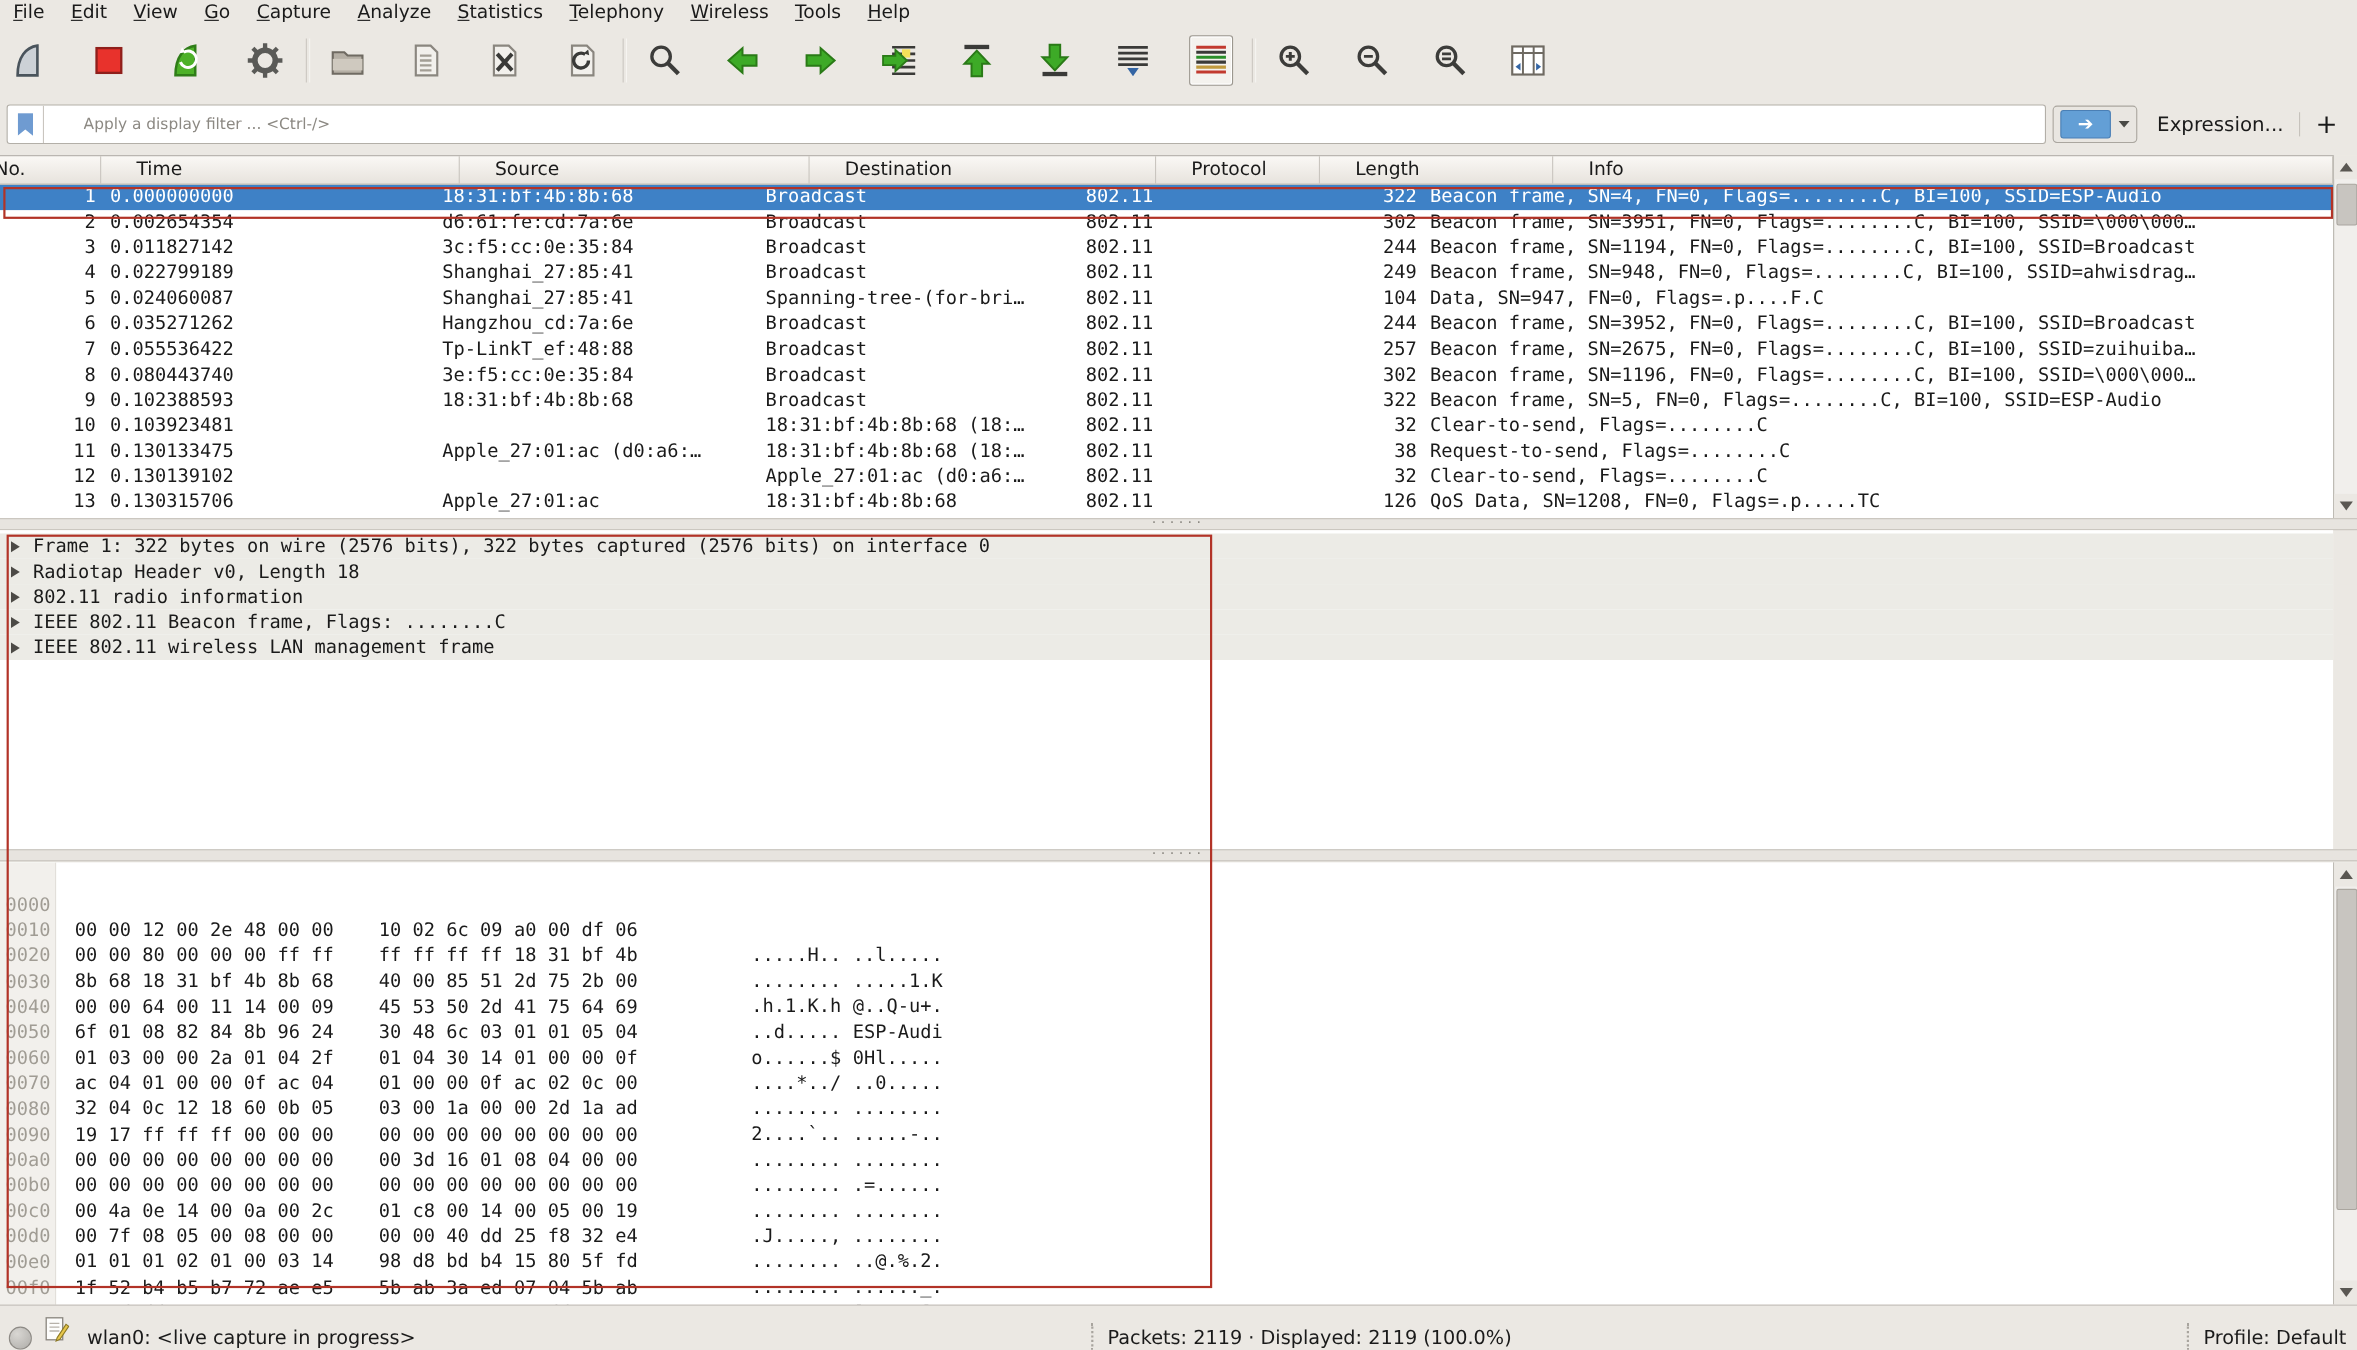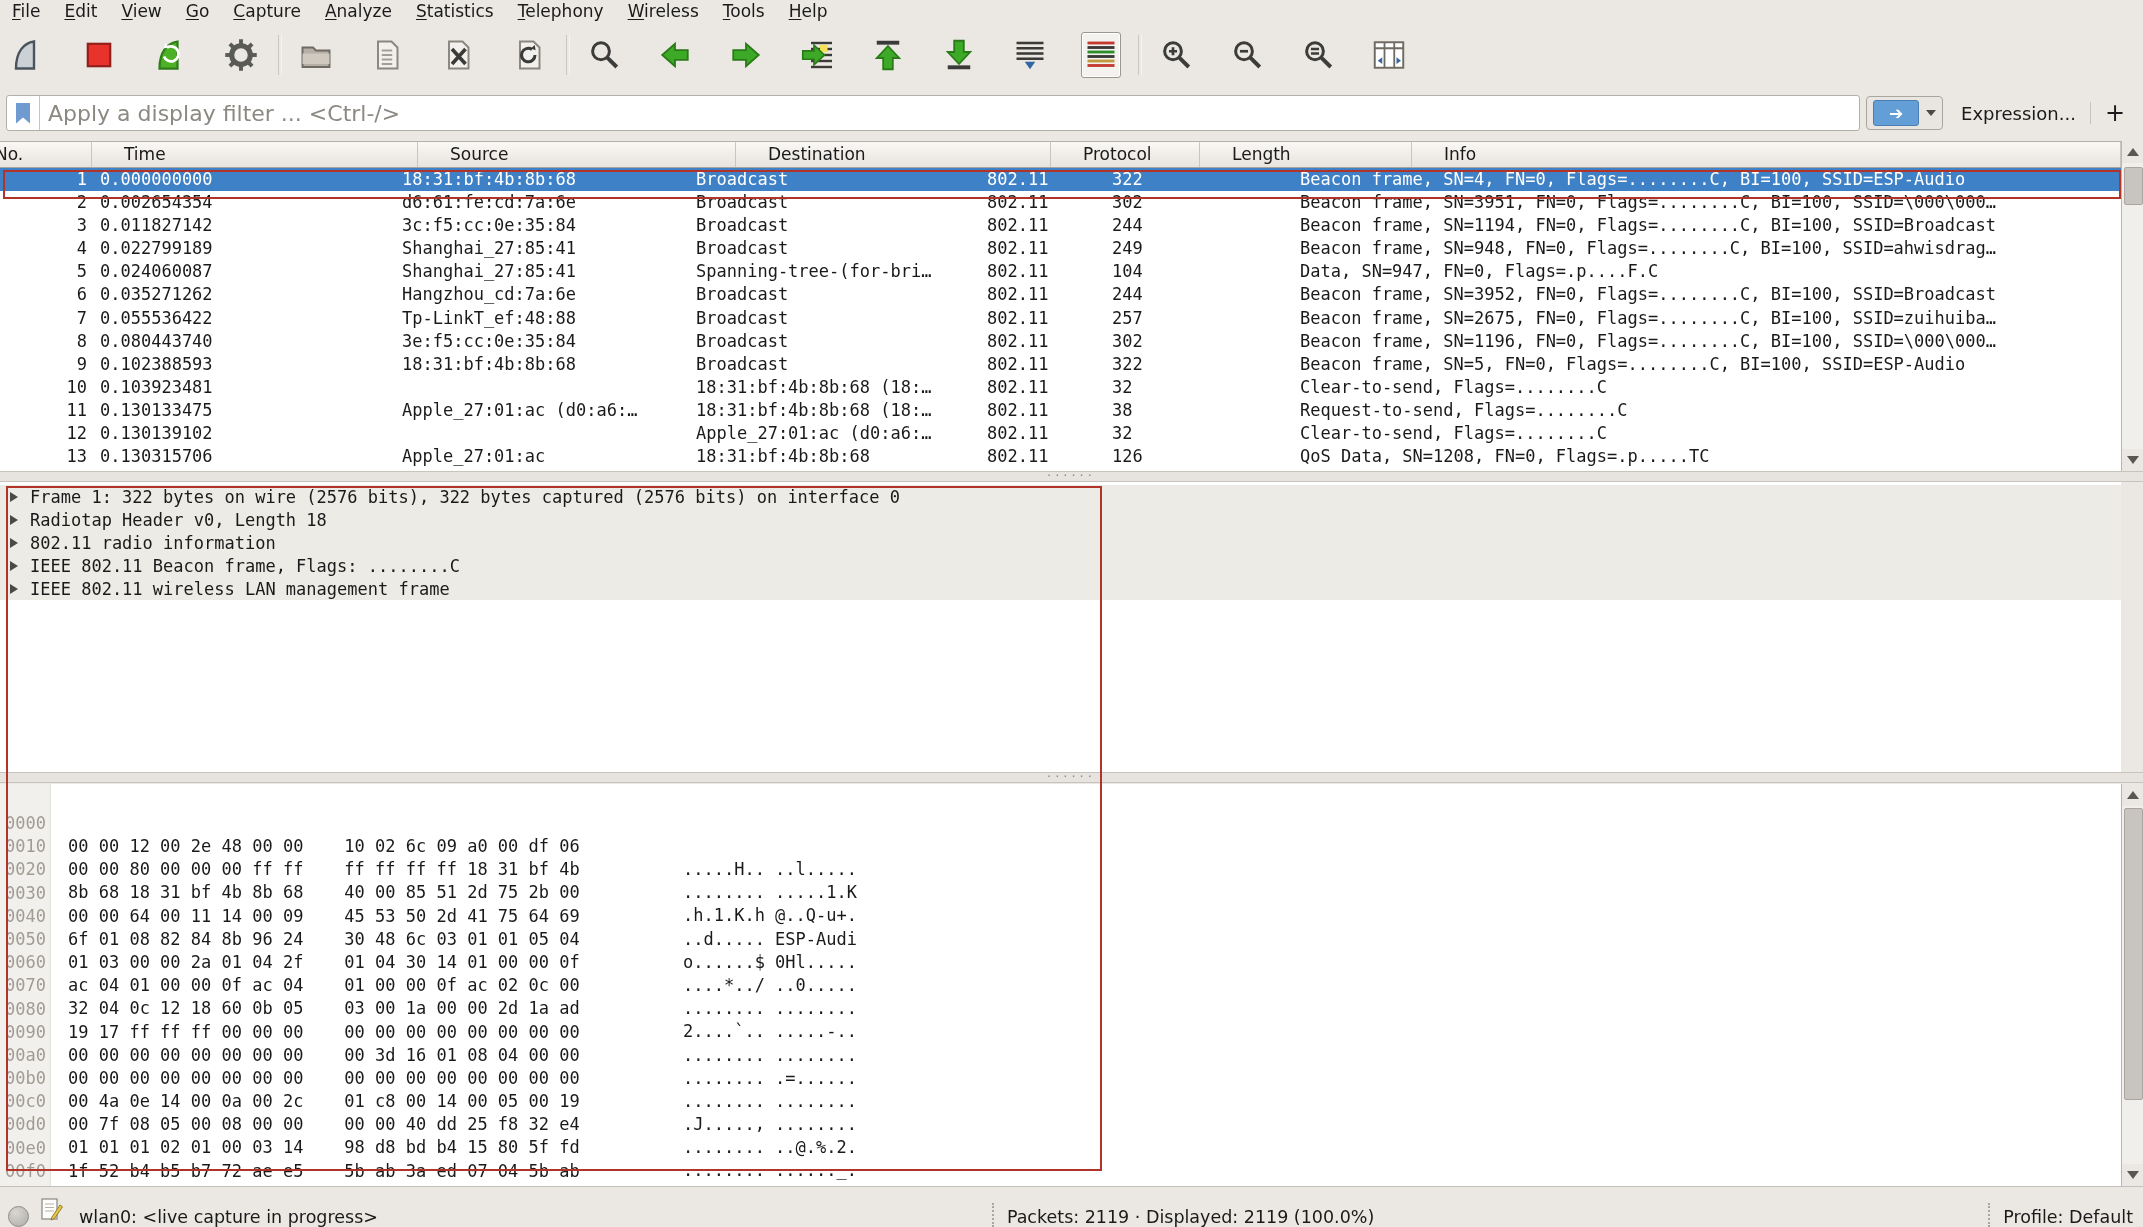--- a/index.html
+++ b/index.html
@@ -20,39 +20,39 @@
   .tbtn{width:38px;height:44px;margin-right:31px;display:flex;align-items:center;justify-content:center;flex:0 0 auto;border:1px solid transparent;border-radius:3px;}
   .tbtn svg{width:36px;height:36px;}
   .tsep{width:2px;height:40px;margin:0 14px 0 -14px;border-left:1px solid #cbc7c0;border-right:1px solid #f6f4f1;flex:0 0 auto;}
   .tbtn.pressed{border:1px solid #9b978f;background:#f4f2ee;box-shadow:inset 0 0 0 1px #fff;}
 
   
   .filterbar{position:absolute;left:0;top:88px;width:100%;height:50px;display:flex;align-items:center;padding:0 14px 0 6px;box-sizing:border-box;}
   .filter-input{flex:1 1 auto;height:34px;background:#fff;border:1px solid #b3afa8;border-radius:3px;display:flex;align-items:center;overflow:hidden;}
   .bookmark-seg{width:32px;height:100%;display:flex;align-items:center;justify-content:center;border-right:1px solid #c9c5bf;flex:0 0 auto;}
   .bookmark{width:14px;height:21px;background:#6f9bd1;clip-path:polygon(0 0,100% 0,100% 100%,50% 72%,0 100%);}
-  .filter-text{border:0;outline:none;flex:1;font-size:22px;color:#1a1a1a;padding:0 8px;background:transparent;font-family:"DejaVu Sans",sans-serif;}
+  .filter-text{border:0;outline:none;flex:1;font-size:14px;color:#1a1a1a;padding:0 8px;background:transparent;font-family:"DejaVu Sans",sans-serif;margin-left:28px;}
   .filter-text::placeholder{color:#8c8983;}
   .apply-pill{margin-left:6px;height:32px;border:1px solid #aaa69f;border-radius:4px;background:#e9e6e1;display:flex;align-items:center;padding:0 6px;flex:0 0 auto;}
   .apply-btn{width:44px;height:24px;background:#639fd6;border:1px solid #4a7fb5;border-radius:3px;display:flex;align-items:center;justify-content:center;color:#fff;font-size:17px;font-weight:bold;}
   .apply-caret{margin-left:7px;width:0;height:0;border-left:5px solid transparent;border-right:5px solid transparent;border-top:6px solid #4a4a46;}
   .expression{margin-left:18px;font-size:18px;flex:0 0 auto;}
   .vsep{width:1px;height:22px;background:#c6c2bc;margin:0 14px;flex:0 0 auto;}
   .plus{font-size:24px;line-height:24px;flex:0 0 auto;padding-right:4px;}
 
   
   .grid-cols{display:grid;grid-template-columns:92px 302px 294px 291px 125px 188px auto;}
   .pheader{position:absolute;left:0;top:141px;width:2121px;height:27px;background:linear-gradient(#faf8f5,#e7e3dd);border-top:1px solid #b5b1ab;border-bottom:1px solid #a8a49d;box-sizing:border-box;gap:24px;}
   .pheader .hcell{font-size:17px;line-height:25px;padding-left:8px;border-right:1px solid #c9c5bf;overflow:hidden;white-space:nowrap;}
   .hcell.h-no{margin-left:-13px;}
   .plist{position:absolute;left:0;top:168px;width:2121px;height:303px;background:#fff;overflow:hidden;}
   .prow{height:23.1px;font-size:17px;line-height:23px;white-space:nowrap;}
   .prow>div{overflow:hidden;padding-left:8px;}
   .prow .c-no{text-align:right;padding-right:5px;padding-left:0;}
-  .prow .c-len{padding-right:4px;}
+  .prow .c-len{text-align:right;padding-right:4px;}
   .prow.selected{background:#3e81c6;color:#fff;}
 
   
   .splitter{position:absolute;left:0;width:100%;height:11px;background:#e7e4df;border-top:1px solid #c8c4bd;border-bottom:1px solid #c8c4bd;box-sizing:border-box;text-align:center;}
   .splitter .dots{font-size:13px;letter-spacing:4px;color:#8a8780;line-height:8px;}
 
   
   .details{position:absolute;left:0;top:482px;width:2121px;height:290px;background:#fff;overflow:hidden;padding-top:3px;}
   .drow{height:23px;display:flex;align-items:center;background:#ecebe6;font-size:17px;white-space:nowrap;}
   .dtri{width:0;height:0;border-left:8px solid #4c4a46;border-top:5px solid transparent;border-bottom:5px solid transparent;margin:0 12px 0 10px;flex:0 0 auto;}

